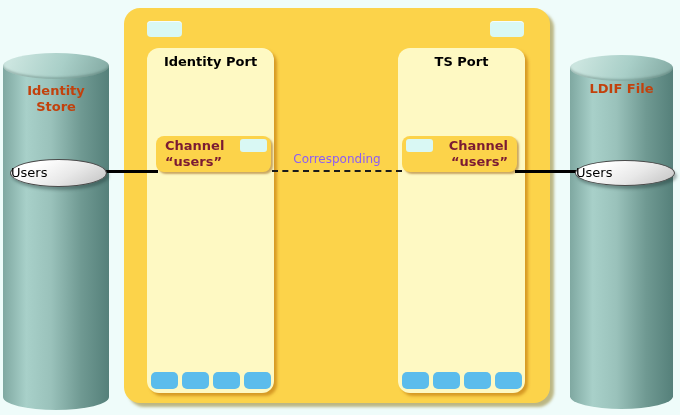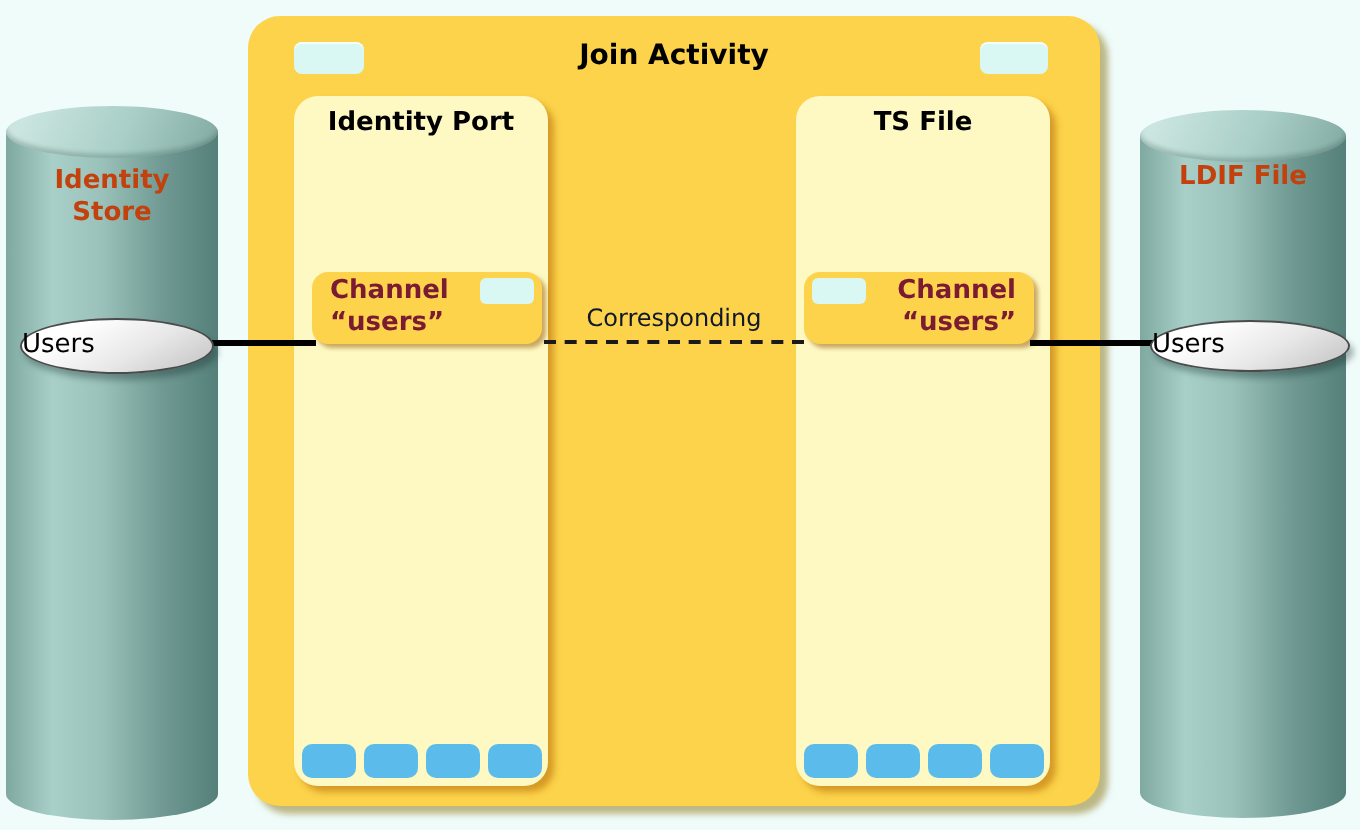--- a/index.html
+++ b/index.html
@@ -110,21 +110,21 @@
   
   .solid-line{position:absolute;top:170px;height:3px;background:#000;z-index:5;}
   #line-left{left:100px;width:58px;}
   #line-right{left:515px;width:64px;}
   #line-dashed{
     position:absolute;left:272px;top:170px;width:130px;height:0;
     border-top:2px dashed #1a1a1a;z-index:5;
   }
   #corresponding-label{
     position:absolute;left:264px;top:152px;width:146px;
-    text-align:center;font-size:12px;color:#0f172a;z-index:5;
+    text-align:center;font-size:12px;color:#8b5cf6;z-index:5;
   }
 </style>
 </head>
 <body>
 
 <div id="stage">
 
   <div class="cylinder" id="cyl-left">
     <div class="cyl-body"></div>
     <div class="cyl-top"></div>
@@ -132,41 +132,40 @@
 Store</div>
   </div>
 
   <div class="cylinder" id="cyl-right">
     <div class="cyl-body"></div>
     <div class="cyl-top"></div>
     <div class="cyl-label">LDIF File</div>
   </div>
 
   <div id="activity">
-    <div id="activity-title">Join Activity</div>
     <div class="tab-light" id="tab-top-left"></div>
     <div class="tab-light" id="tab-top-right"></div>
 
     <div class="port" id="port-left">
       <div class="port-title">Identity Port</div>
       <div class="channel-box" id="channel-left">
         <div class="channel-mini-tab"></div>
         <div>Channel</div>
         <div>“users”</div>
       </div>
       <div class="port-tabs">
         <div class="tab-blue"></div>
         <div class="tab-blue"></div>
         <div class="tab-blue"></div>
         <div class="tab-blue"></div>
       </div>
     </div>
 
     <div class="port" id="port-right">
-      <div class="port-title">TS File</div>
+      <div class="port-title">TS Port</div>
       <div class="channel-box" id="channel-right">
         <div class="channel-mini-tab"></div>
         <div>Channel</div>
         <div>“users”</div>
       </div>
       <div class="port-tabs">
         <div class="tab-blue"></div>
         <div class="tab-blue"></div>
         <div class="tab-blue"></div>
         <div class="tab-blue"></div>

